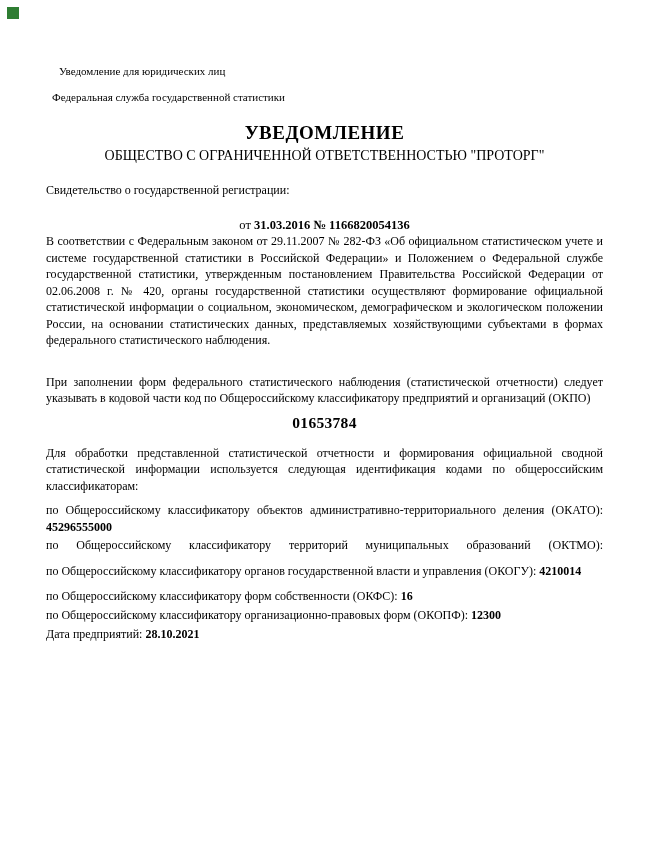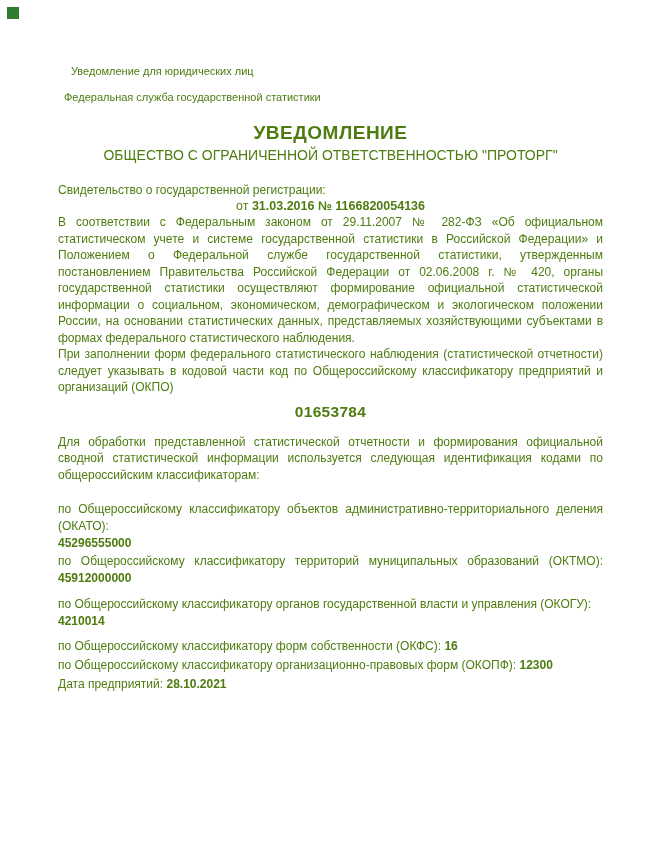--- a/index.html
+++ b/index.html
@@ -5,24 +5,24 @@
   html, body {
     margin: 0;
     padding: 0;
     background: #ffffff;
   }
   .page {
     position: relative;
     width: 655px;
     height: 841px;
     background: #ffffff;
-    color: #4d7c0f;
-    font-family: Liberation Sans, sans-serif;
+    color: #000000;
+    font-family: Liberation Serif, serif;
     box-sizing: border-box;
-    padding: 64px 52px 0 58px;
+    padding: 64px 52px 0 46px;
     overflow: hidden;
   }
   .corner-marker {
     position: absolute;
     left: 7px;
     top: 7px;
     width: 12px;
     height: 12px;
     background: #2e7d32;
   }
@@ -48,46 +48,47 @@
     text-align: center;
     line-height: 19px;
   }
   .reg-caption {
     margin-top: 17px;
     font-size: 12px;
     text-align: left;
     line-height: 16px;
   }
   .reg-line {
+    margin-top: 19px;
     font-size: 12.5px;
     text-align: center;
     line-height: 16px;
   }
   .b { font-weight: bold; }
   .para {
     font-size: 12px;
     line-height: 16.5px;
     text-align: justify;
   }
   #p-legal { }
-  #p-okpo { }
+  #p-okpo { margin-top: 25px; }
   .okpo-code {
     margin-top: 6px;
     font-size: 15.5px;
     font-weight: bold;
     letter-spacing: 0.3px;
     text-align: center;
     line-height: 20px;
   }
   #p-intro { margin-top: 12px; }
   .clf-item {
     font-size: 12px;
     line-height: 17px;
   }
-  #clf-okato { margin-top: 18px; }
+  #clf-okato { margin-top: 8px; }
   #clf-oktmo { margin-top: 1px; }
   .clf-label-stretch {
     text-align: justify;
     text-align-last: justify;
   }
   .clf-code {
     font-weight: bold;
   }
   .clf-line {
     font-size: 12px;
@@ -123,21 +124,20 @@
 
   <div class="para" id="p-intro">Для обработки представленной статистической отчетности и формирования официальной сводной статистической информации используется следующая идентификация кодами по общероссийским классификаторам:</div>
 
   <div class="clf-item" id="clf-okato">
     <div class="clf-label-stretch">по Общероссийскому классификатору объектов административно-территориального деления (ОКАТО):</div>
     <div class="clf-code">45296555000</div>
   </div>
 
   <div class="clf-item" id="clf-oktmo">
     <div class="clf-label-stretch">по Общероссийскому классификатору территорий муниципальных образований (ОКТМО):</div>
-    <div class="clf-code">45912000000</div>
   </div>
 
   <div class="clf-line" id="clf-okogu"><span>по Общероссийскому классификатору органов государственной власти и управления (ОКОГУ):</span> <span class="clf-code">4210014</span></div>
 
   <div class="clf-line" id="clf-okfs"><span>по Общероссийскому классификатору форм собственности (ОКФС):</span> <span class="clf-code">16</span></div>
 
   <div class="clf-line" id="clf-okopf"><span>по Общероссийскому классификатору организационно-правовых форм (ОКОПФ):</span> <span class="clf-code">12300</span></div>
 
   <div class="clf-line" id="date-line"><span>Дата предприятий:</span> <span class="clf-code">28.10.2021</span></div>
 

